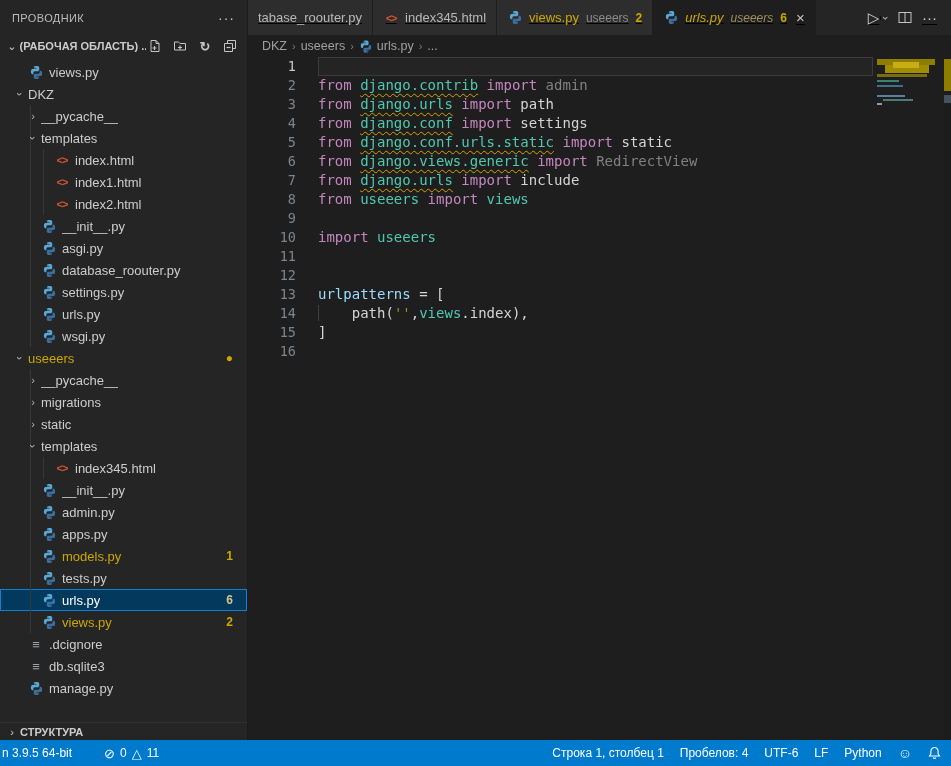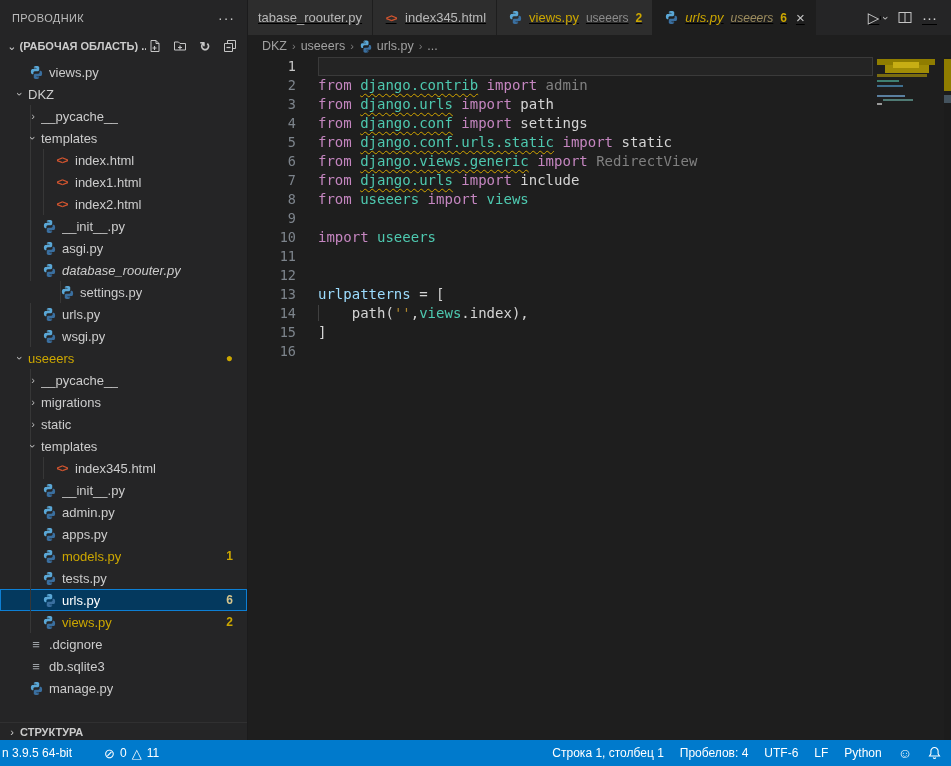--- a/index.html
+++ b/index.html
@@ -201,32 +201,32 @@
             <div class="guide" style="left: 30px;"></div>
             <span class="twist"></span>
             <span class="ficon python">
               <svg width="15" height="15" viewBox="0 0 16 16">
  <path fill="#5aa7d6" d="M7.9 1C5 1 5.2 2.3 5.2 2.3v1.5h2.9v.4H3.9S2 3.9 2 6.9s1.7 2.9 1.7 2.9h1V8.3s-.1-1.7 1.7-1.7h2.9s1.6 0 1.6-1.6V2.7S11.2 1 7.9 1zM6.3 1.9a.5.5 0 1 1 0 1 .5.5 0 0 1 0-1z"></path>
  <path fill="#3a6f9f" d="M8.1 15c2.9 0 2.7-1.3 2.7-1.3v-1.5H7.9v-.4h4.2S14 12.1 14 9.1s-1.7-2.9-1.7-2.9h-1v1.5s.1 1.7-1.7 1.7H6.7s-1.6 0-1.6 1.6v2.3S4.8 15 8.1 15zm1.6-.9a.5.5 0 1 1 0-1 .5.5 0 0 1 0 1z"></path>
               </svg>
             </span>
             <span class="flabel">asgi.py</span>
           </div>
-          <div class="row" style="padding-left: 25px; font-style: italic;">
+          <div class="row" style="padding-left: 25px;">
             <div class="guide" style="left: 30px;"></div>
             <span class="twist"></span>
             <span class="ficon python">
               <svg width="15" height="15" viewBox="0 0 16 16">
  <path fill="#5aa7d6" d="M7.9 1C5 1 5.2 2.3 5.2 2.3v1.5h2.9v.4H3.9S2 3.9 2 6.9s1.7 2.9 1.7 2.9h1V8.3s-.1-1.7 1.7-1.7h2.9s1.6 0 1.6-1.6V2.7S11.2 1 7.9 1zM6.3 1.9a.5.5 0 1 1 0 1 .5.5 0 0 1 0-1z"></path>
  <path fill="#3a6f9f" d="M8.1 15c2.9 0 2.7-1.3 2.7-1.3v-1.5H7.9v-.4h4.2S14 12.1 14 9.1s-1.7-2.9-1.7-2.9h-1v1.5s.1 1.7-1.7 1.7H6.7s-1.6 0-1.6 1.6v2.3S4.8 15 8.1 15zm1.6-.9a.5.5 0 1 1 0-1 .5.5 0 0 1 0 1z"></path>
               </svg>
             </span>
             <span class="flabel">database_roouter.py</span>
           </div>
-          <div class="row" style="padding-left: 13px; margin-left: 30px;">
+          <div class="row" style="padding-left: 25px;">
             <div class="guide" style="left: 30px;"></div>
             <span class="twist"></span>
             <span class="ficon python">
               <svg width="15" height="15" viewBox="0 0 16 16">
  <path fill="#5aa7d6" d="M7.9 1C5 1 5.2 2.3 5.2 2.3v1.5h2.9v.4H3.9S2 3.9 2 6.9s1.7 2.9 1.7 2.9h1V8.3s-.1-1.7 1.7-1.7h2.9s1.6 0 1.6-1.6V2.7S11.2 1 7.9 1zM6.3 1.9a.5.5 0 1 1 0 1 .5.5 0 0 1 0-1z"></path>
  <path fill="#3a6f9f" d="M8.1 15c2.9 0 2.7-1.3 2.7-1.3v-1.5H7.9v-.4h4.2S14 12.1 14 9.1s-1.7-2.9-1.7-2.9h-1v1.5s.1 1.7-1.7 1.7H6.7s-1.6 0-1.6 1.6v2.3S4.8 15 8.1 15zm1.6-.9a.5.5 0 1 1 0-1 .5.5 0 0 1 0 1z"></path>
               </svg>
             </span>
             <span class="flabel">settings.py</span>
           </div>

